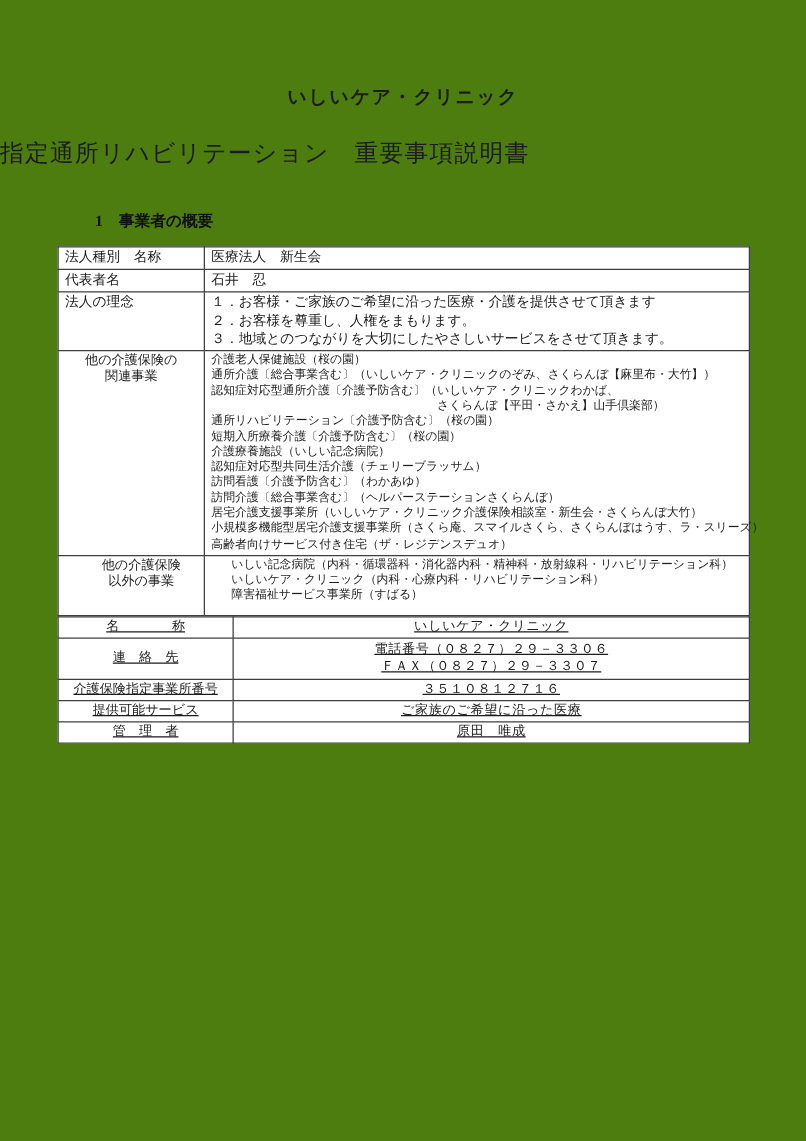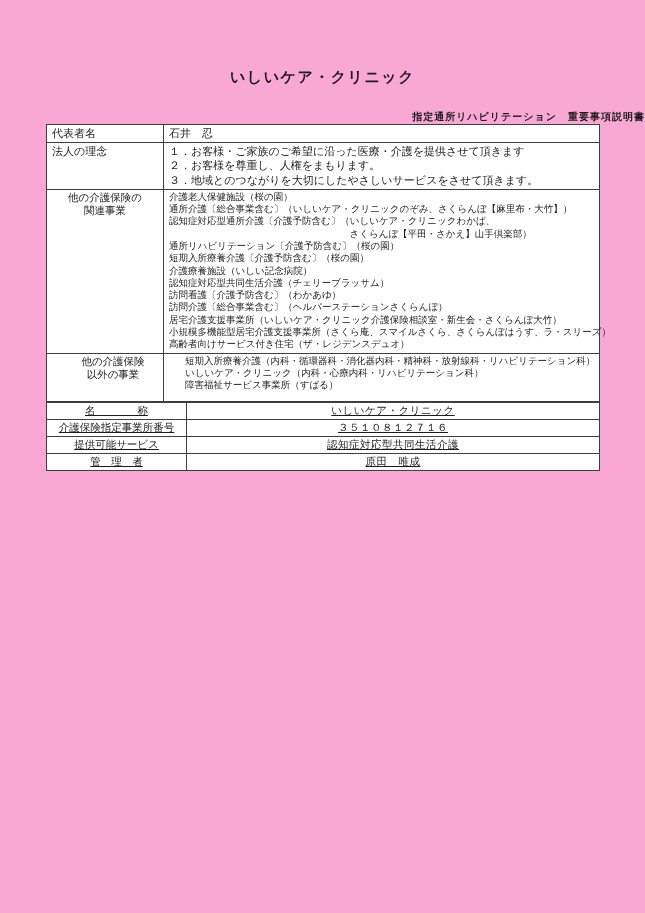--- a/index.html
+++ b/index.html
@@ -1,29 +1,29 @@
 <!DOCTYPE html>
 <html><head>
 <meta charset="utf-8">
 <style>
   html,body{margin:0;padding:0;background:#ffffff;}
   body{
     width:645px;height:913px;
     font-family:"Liberation Serif","DejaVu Serif",serif;
     color:#1c1c1c;
   }
-  .page{position:relative;width:645px;height:913px;background:#f9a8d4;overflow:hidden;}
+  .page{position:relative;width:645px;height:913px;background:#4d7c0f;overflow:hidden;}
 
   .doc-title{
     margin:0;padding-top:68px;
     text-align:center;font-size:15px;font-weight:bold;letter-spacing:1.5px;
   }
   .doc-subtitle{
     margin:23px 0 0 0;
-    text-align:right;font-size:10px;font-weight:bold;letter-spacing:1px;
+    text-align:left;font-size:19px;font-weight:normal;letter-spacing:1px;
   }
 
   .section-heading{
     font-weight:bold;font-size:12.5px;color:#111;
     margin-left:76px;
   }
   .section-heading .num{display:inline-block;margin-right:13px;}
   .sh1{margin-top:33px;margin-bottom:11px;}
   .sh2{margin-top:92px;margin-bottom:10px;}
 
@@ -51,23 +51,34 @@
   .t2 .line{white-space:pre;}
 </style>
 </head>
 <body>
 
 <div class="page">
 
   <h1 class="doc-title">いしいケア・クリニック</h1>
   <h2 class="doc-subtitle">指定通所リハビリテーション　重要事項説明書</h2>
 
+  <div class="section-heading sh1">
+    <span class="num">1</span><span>事業者の概要</span>
+  </div>
 
   <table class="t1">
     <tbody>
+        <tr>
+      <td class="lab">
+        <div class="line">法人種別　名称</div>
+      </td>
+      <td class="val">
+        <div class="line">医療法人　新生会</div>
+      </td>
+    </tr>
     <tr>
       <td class="lab">
         <div class="line">代表者名</div>
       </td>
       <td class="val">
         <div class="line">石井　忍</div>
       </td>
     </tr>
     <tr>
       <td class="lab">
@@ -99,53 +110,62 @@
         <div class="line">小規模多機能型居宅介護支援事業所（さくら庵、スマイルさくら、さくらんぼはうす、ラ・スリーズ）</div>
         <div class="line">高齢者向けサービス付き住宅（ザ・レジデンスデュオ）</div>
       </td>
     </tr>
     <tr class="small tail">
       <td class="lab">
         <div class="line">他の介護保険</div>
         <div class="line">以外の事業</div>
       </td>
       <td class="val">
-        <div class="line">短期入所療養介護（内科・循環器科・消化器内科・精神科・放射線科・リハビリテーション科）</div>
+        <div class="line">いしい記念病院（内科・循環器科・消化器内科・精神科・放射線科・リハビリテーション科）</div>
         <div class="line">いしいケア・クリニック（内科・心療内科・リハビリテーション科）</div>
         <div class="line">障害福祉サービス事業所（すばる）</div>
       </td>
     </tr>
   </tbody>
     </table>
 
 
   <table class="t2">
     <tbody>
         <tr>
       <td class="lab">
         <div class="line">名　　　　称</div>
       </td>
       <td class="val">
         <div class="line">いしいケア・クリニック</div>
       </td>
     </tr>
+    <tr class="two">
+      <td class="lab">
+        <div class="line">連　絡　先</div>
+      </td>
+      <td class="val">
+        <div class="line">電話番号（０８２７）２９－３３０６</div>
+        <div class="line">ＦＡＸ（０８２７）２９－３３０７</div>
+      </td>
+    </tr>
     <tr>
       <td class="lab">
         <div class="line">介護保険指定事業所番号</div>
       </td>
       <td class="val">
         <div class="line">３５１０８１２７１６</div>
       </td>
     </tr>
     <tr>
       <td class="lab">
         <div class="line">提供可能サービス</div>
       </td>
       <td class="val">
-        <div class="line">認知症対応型共同生活介護</div>
+        <div class="line">ご家族のご希望に沿った医療</div>
       </td>
     </tr>
     <tr>
       <td class="lab">
         <div class="line">管　理　者</div>
       </td>
       <td class="val">
         <div class="line">原田　唯成</div>
       </td>
     </tr>

